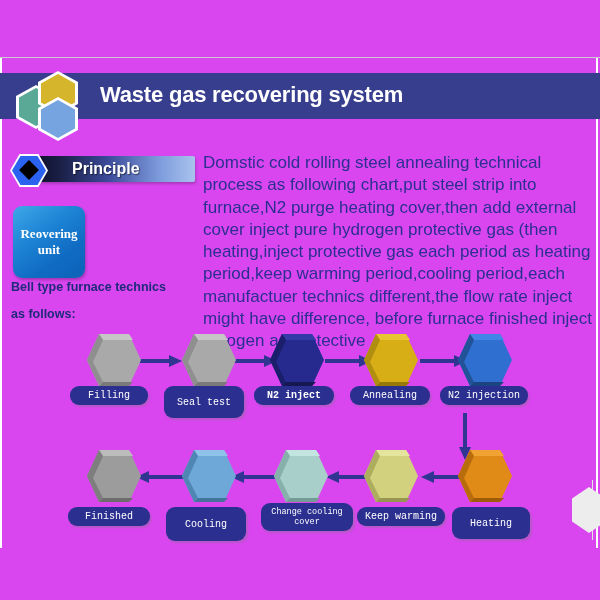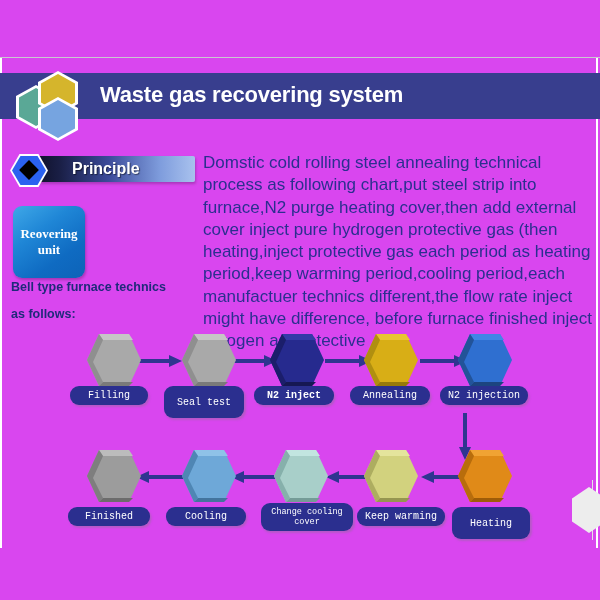--- a/index.html
+++ b/index.html
@@ -434,21 +434,21 @@
     <div class="node" style="left:180px; top:448px;">
       <div class="hex-shape">
         <svg width="58" height="56" viewBox="0 0 58 56">
           <polygon points="14,2 44,2 56,28 44,54 14,54 2,28" fill="#6ea8d8"></polygon>
           <polygon points="14,2 44,2 48,8 18,8" fill="#8fc2e8"></polygon>
           <polygon points="2,28 14,2 18,8 8,30 18,50 14,54" fill="#4f86b4"></polygon>
           <polygon points="14,54 18,50 48,50 44,54" fill="#43749e"></polygon>
         </svg>
       </div>
     </div>
-    <div class="pill" style="left:166px; top:507px; width:80px; height:19px;">Cooling</div>
+    <div class="pill" style="left:166px; top:507px; width:80px; height:34px;">Cooling</div>
 
     <div class="node" style="left:272px; top:448px;">
       <div class="hex-shape">
         <svg width="58" height="56" viewBox="0 0 58 56">
           <polygon points="14,2 44,2 56,28 44,54 14,54 2,28" fill="#a8cfc9"></polygon>
           <polygon points="14,2 44,2 48,8 18,8" fill="#c2e5e0"></polygon>
           <polygon points="2,28 14,2 18,8 8,30 18,50 14,54" fill="#86b0ab"></polygon>
           <polygon points="14,54 18,50 48,50 44,54" fill="#749c97"></polygon>
         </svg>
       </div>

